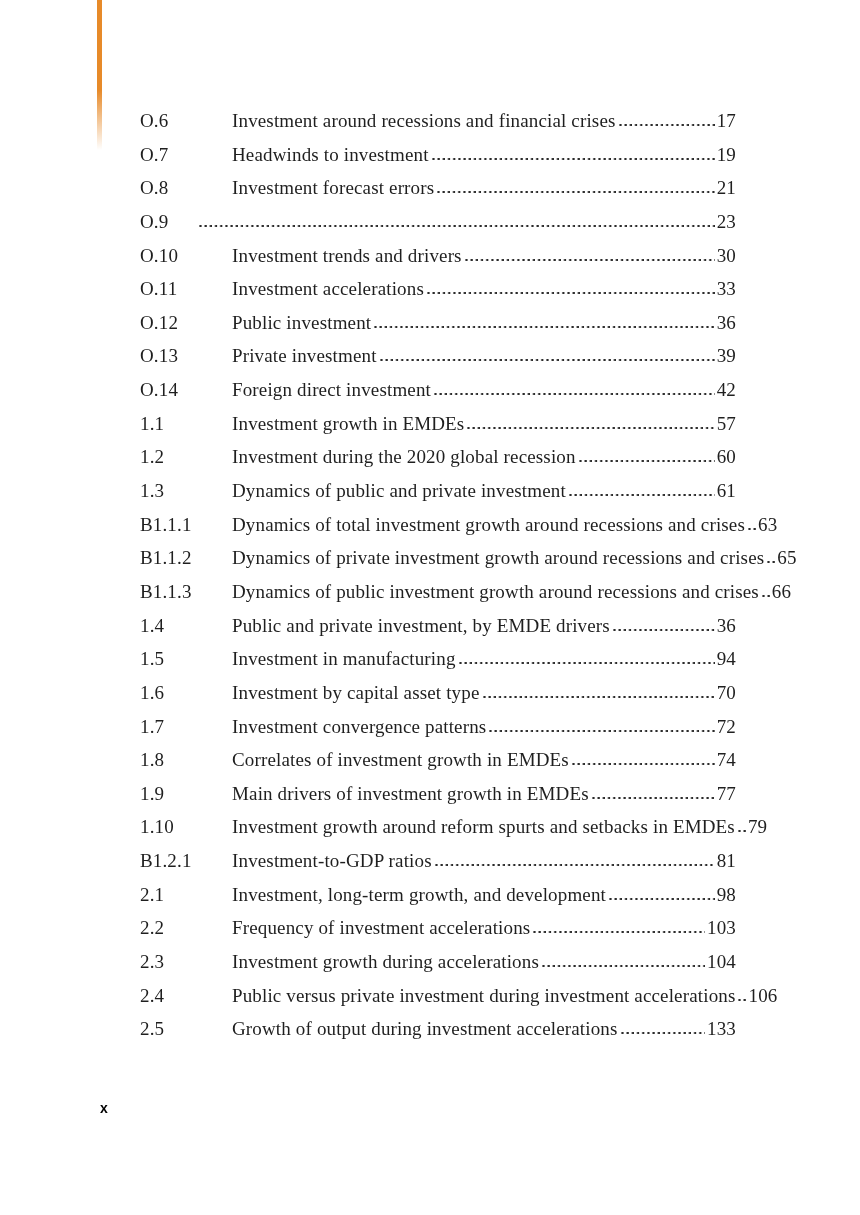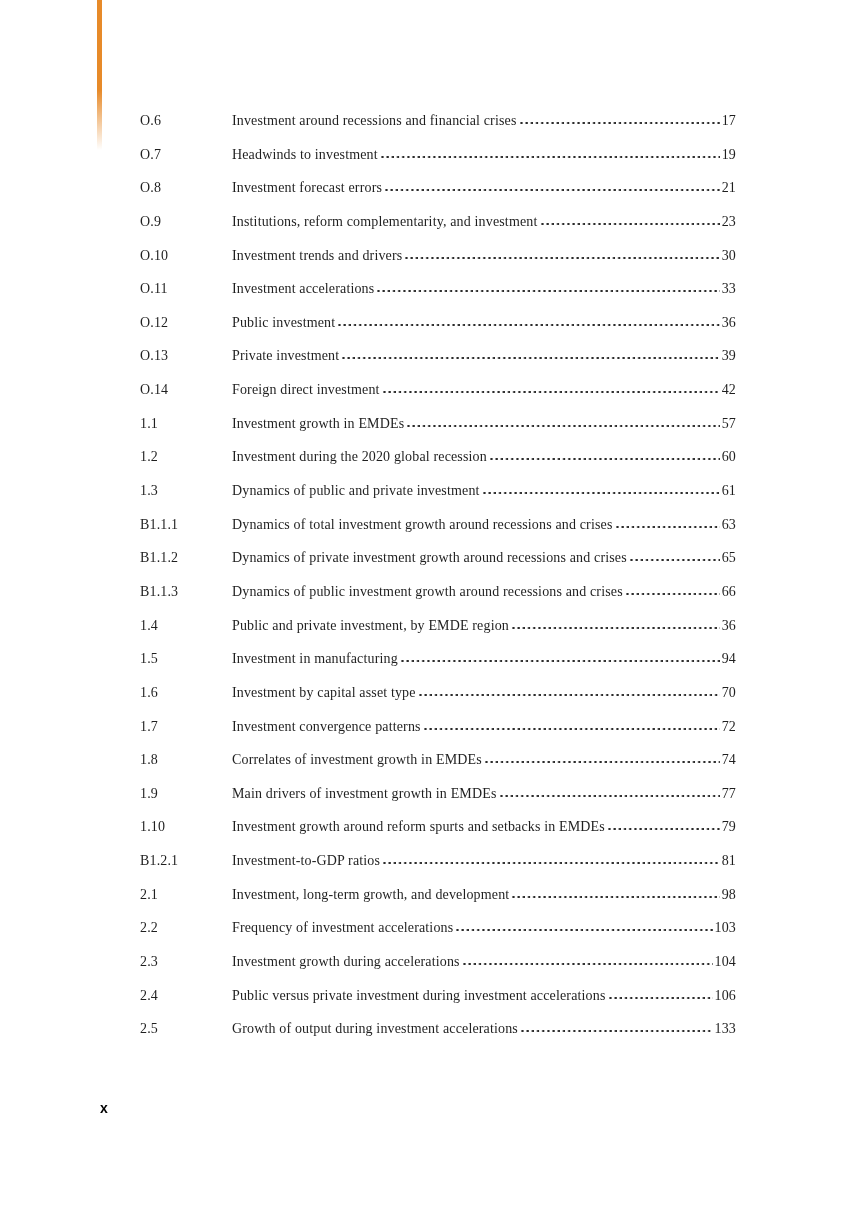--- a/index.html
+++ b/index.html
@@ -21,21 +21,21 @@
   }
   .toc {
     position: absolute;
     left: 140px; top: 110px;
     width: 596px;
   }
   .toc-row {
     display: flex;
     align-items: baseline;
     height: 33.65px;
-    font-size: 14px;
+    font-size: 19px;
     line-height: 22px;
     letter-spacing: 0.15px;
     color: var(--ink);
   }
   .toc-num {
     flex: 0 0 56px;
     white-space: nowrap;
   }
   .toc-title {
     flex: 0 1 auto;
@@ -88,21 +88,20 @@
 
   <div class="toc-row">
     <span class="toc-num">O.8</span>
     <span class="toc-title">Investment forecast errors</span>
     <span class="toc-leader"></span>
     <span class="toc-page">21</span>
   </div>
 
   <div class="toc-row">
     <span class="toc-num">O.9</span>
-    <span class="toc-title">Institutions, reform complementarity, and investment</span>
     <span class="toc-leader"></span>
     <span class="toc-page">23</span>
   </div>
 
   <div class="toc-row">
     <span class="toc-num">O.10</span>
     <span class="toc-title">Investment trends and drivers</span>
     <span class="toc-leader"></span>
     <span class="toc-page">30</span>
   </div>
@@ -172,21 +171,21 @@
 
   <div class="toc-row">
     <span class="toc-num">B1.1.3</span>
     <span class="toc-title">Dynamics of public investment growth around recessions and crises</span>
     <span class="toc-leader"></span>
     <span class="toc-page">66</span>
   </div>
 
   <div class="toc-row">
     <span class="toc-num">1.4</span>
-    <span class="toc-title">Public and private investment, by EMDE region</span>
+    <span class="toc-title">Public and private investment, by EMDE drivers</span>
     <span class="toc-leader"></span>
     <span class="toc-page">36</span>
   </div>
 
   <div class="toc-row">
     <span class="toc-num">1.5</span>
     <span class="toc-title">Investment in manufacturing</span>
     <span class="toc-leader"></span>
     <span class="toc-page">94</span>
   </div>

